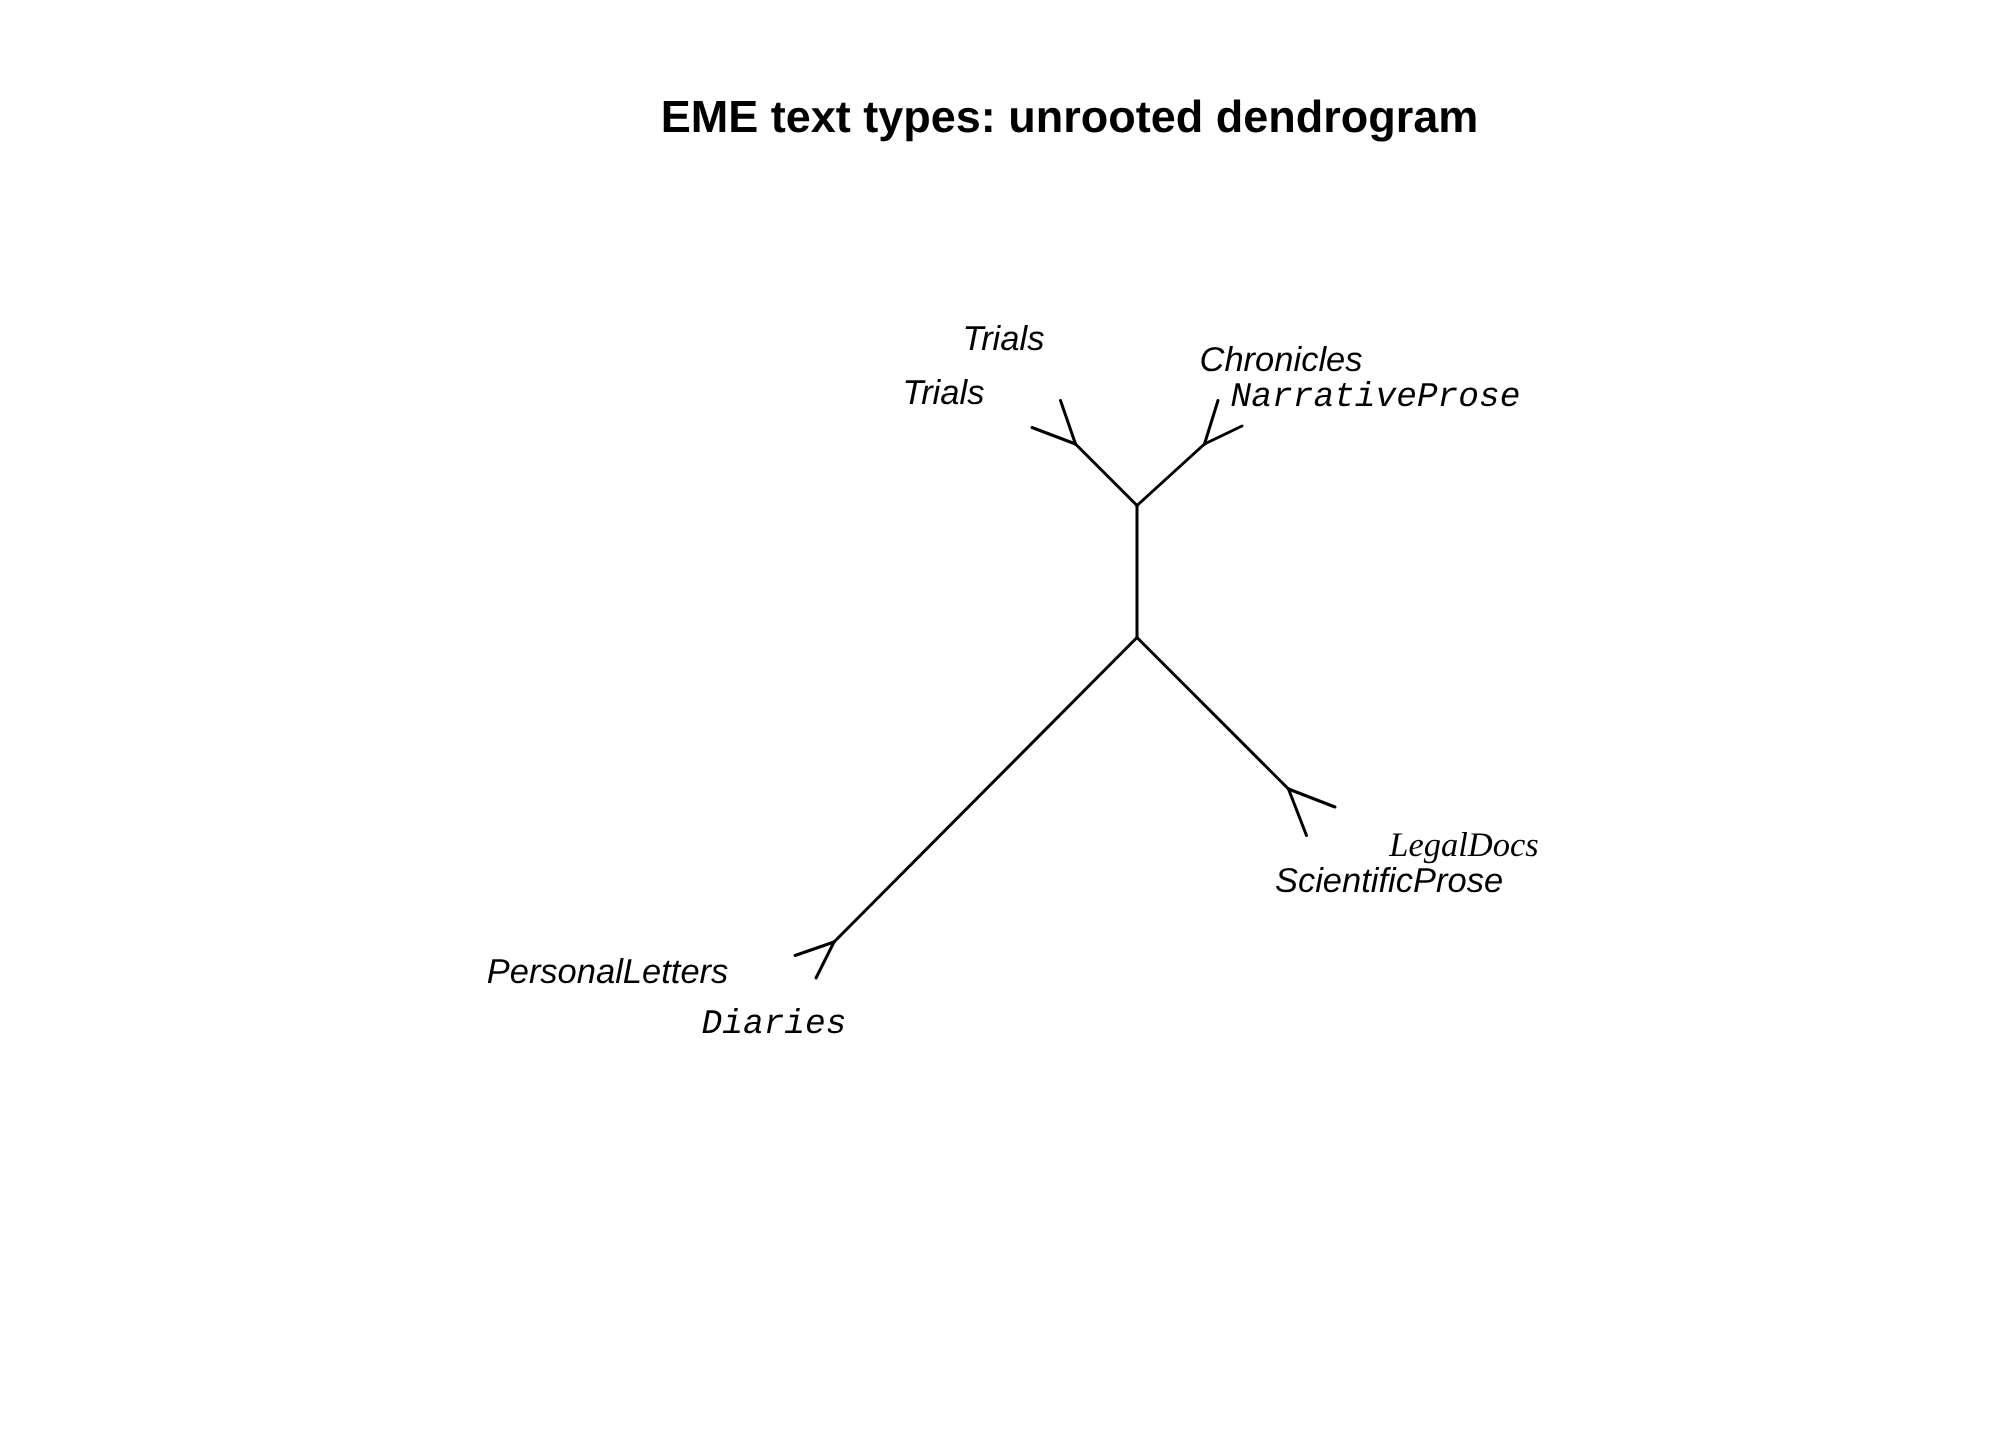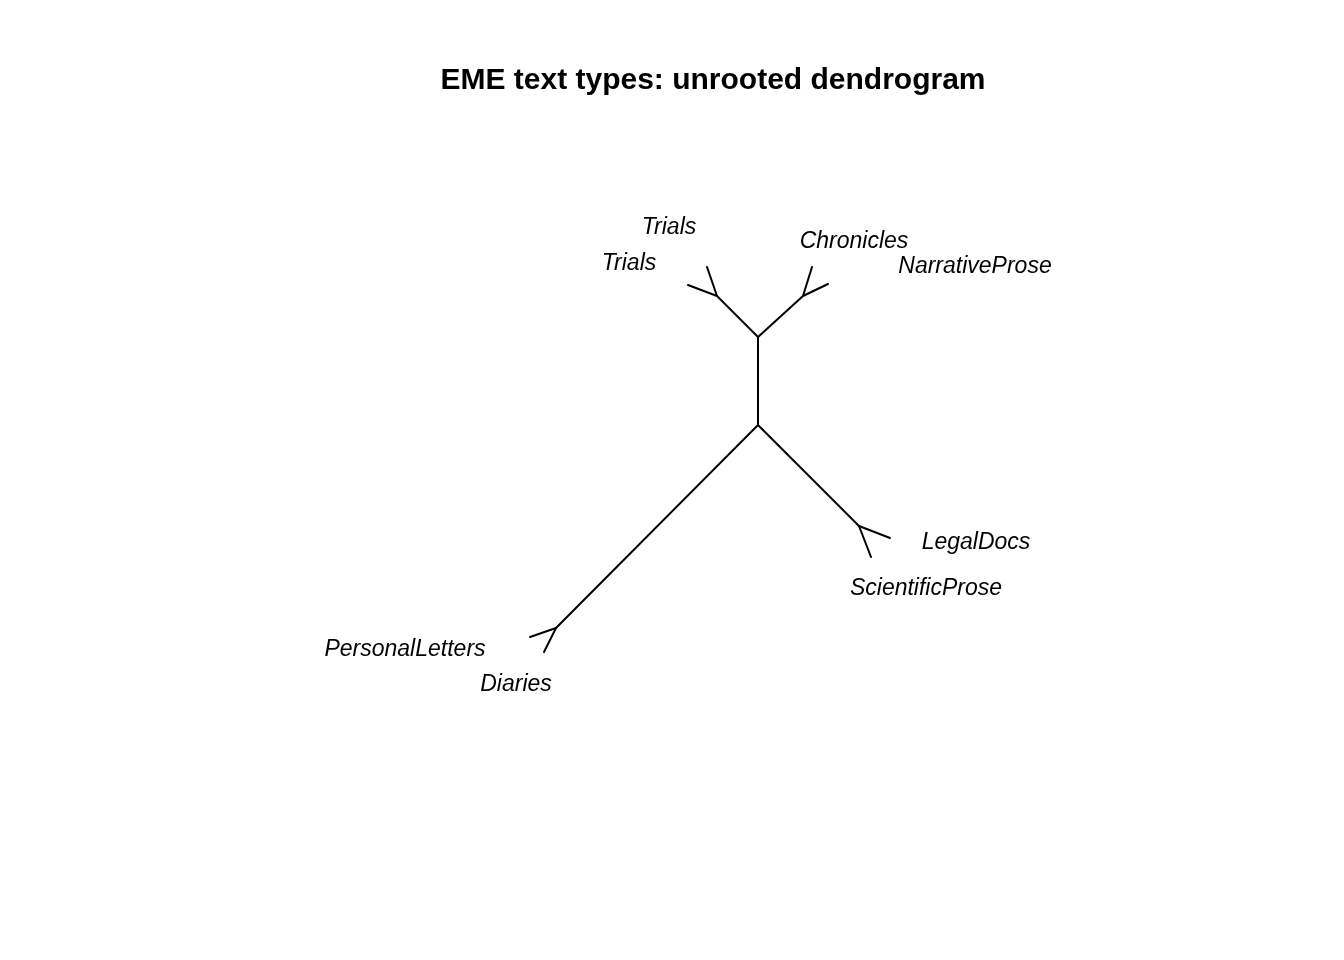--- a/index.html
+++ b/index.html
@@ -60,19 +60,19 @@
       <line x1="556" y1="628" x2="530" y2="637" stroke="#000000" stroke-width="2" stroke-linecap="round"></line>
       <line x1="556" y1="628" x2="544" y2="652" stroke="#000000" stroke-width="2" stroke-linecap="round"></line>
       <line x1="758" y1="425" x2="859" y2="526" stroke="#000000" stroke-width="2" stroke-linecap="round"></line>
       <line x1="859" y1="526" x2="890" y2="538" stroke="#000000" stroke-width="2" stroke-linecap="round"></line>
       <line x1="859" y1="526" x2="871" y2="557" stroke="#000000" stroke-width="2" stroke-linecap="round"></line>
     </svg>
   <div id="leaf-labels">
       <div class="leaf-label" style="left: 669px; top: 226px;">Trials</div>
       <div class="leaf-label" style="left: 854px; top: 240px;">Chronicles</div>
       <div class="leaf-label" style="left: 629px; top: 262px; text-align: center;">Trials</div>
-      <div class="leaf-label" style="left: 975px; top: 265px;">NarrativeProse</div>
-      <div class="leaf-label" style="left: 976px; top: 541px;">LegalDocs</div>
+      <div class="leaf-label" style="left: 917px; top: 265px; font-family: Liberation Mono, monospace;">NarrativeProse</div>
+      <div class="leaf-label" style="left: 976px; top: 563px; font-family: Liberation Serif, serif;">LegalDocs</div>
       <div class="leaf-label" style="left: 926px; top: 587px;">ScientificProse</div>
       <div class="leaf-label" style="left: 405px; top: 648px;">PersonalLetters</div>
-      <div class="leaf-label" style="left: 516px; top: 683px;">Diaries</div>
+      <div class="leaf-label" style="left: 516px; top: 683px; font-family: Liberation Mono, monospace;">Diaries</div>
     </div>
 </div>
 
 </body></html>

